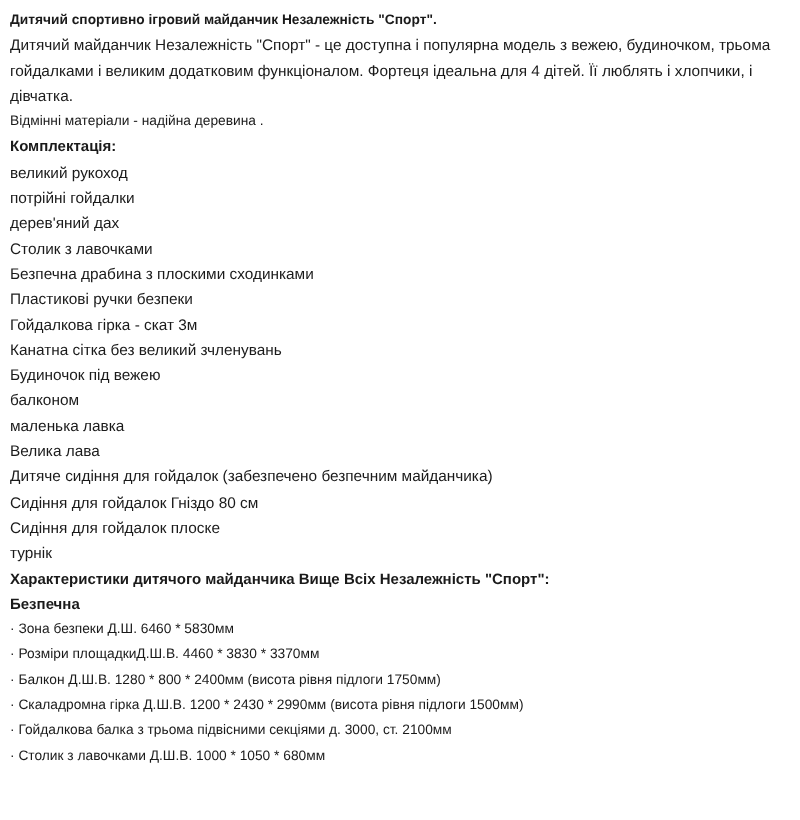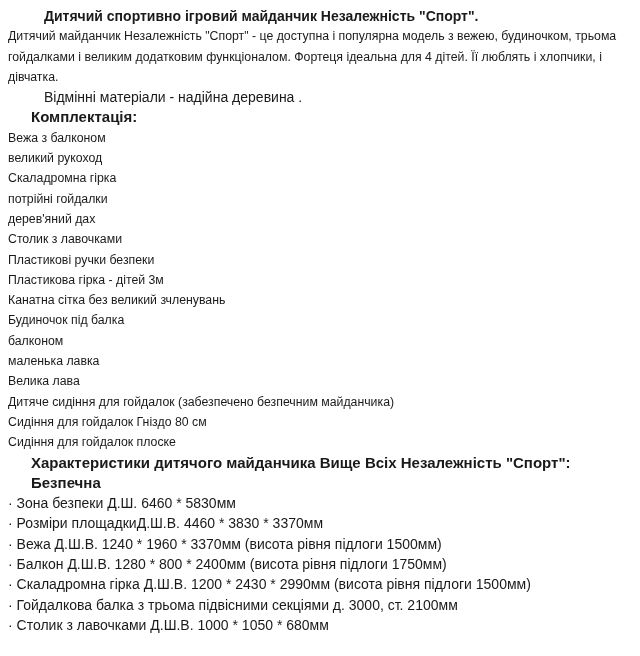--- a/index.html
+++ b/index.html
@@ -13,95 +13,92 @@
     font-family: "Liberation Sans", sans-serif;
     color: #1a1a1a;
     overflow: hidden;
   }
   .page {
     padding: 6px 8px 0 8px;
     box-sizing: border-box;
     width: 640px;
   }
   .line {
-    font-size: 14px;
+    font-size: 11px;
     line-height: 20.3px;
     white-space: nowrap;
     letter-spacing: 0px;
-    margin-left: 36px;
   }
   .bold {
     font-weight: bold;
   }
   .para {
     font-size: 12.3px;
     line-height: 20.3px;
     margin: 0;
   }
   .para-wrap {
     white-space: normal;
     word-spacing: 0px;
   }
   .list-line {
     font-size: 12.3px;
     line-height: 20.3px;
     white-space: nowrap;
   }
   .section-head {
     font-weight: bold;
-    font-size: 15px;
+    font-size: 12px;
     line-height: 20.3px;
     white-space: nowrap;
-    margin-left: 23px;
   }
   .spec-line {
-    font-size: 14px;
+    font-size: 11px;
     line-height: 20.3px;
     white-space: nowrap;
   }
 </style>
 </head>
 <body>
 
 <div class="page">
 
   <div class="line bold">Дитячий спортивно ігровий майданчик Незалежність "Спорт".</div>
 
   <div class="para para-wrap">Дитячий майданчик Незалежність "Спорт" - це доступна і популярна модель з вежею, будиночком, трьома гойдалками і великим додатковим функціоналом. Фортеця ідеальна для 4 дітей. Її люблять і хлопчики, і дівчатка.</div>
 
   <div class="line">Відмінні матеріали - надійна деревина .</div>
 
   <div class="section-head">Комплектація:</div>
 
   <div>
-    <div class="list-line">Вежа з балконом</div>
     <div class="list-line">великий рукоход</div>
-    <div class="list-line">Скаладромна гірка</div>
     <div class="list-line">потрійні гойдалки</div>
     <div class="list-line">дерев'яний дах</div>
     <div class="list-line">Столик з лавочками</div>
+    <div class="list-line">Безпечна драбина з плоскими сходинками</div>
     <div class="list-line">Пластикові ручки безпеки</div>
-    <div class="list-line">Пластикова гірка - дітей 3м</div>
+    <div class="list-line">Гойдалкова гірка - скат 3м</div>
     <div class="list-line">Канатна сітка без великий зчленувань</div>
-    <div class="list-line">Будиночок під балка</div>
+    <div class="list-line">Будиночок під вежею</div>
     <div class="list-line">балконом</div>
     <div class="list-line">маленька лавка</div>
     <div class="list-line">Велика лава</div>
     <div class="list-line">Дитяче сидіння для гойдалок (забезпечено безпечним майданчика)</div>
     <div class="list-line">Сидіння для гойдалок Гніздо 80 см</div>
     <div class="list-line">Сидіння для гойдалок плоске</div>
+    <div class="list-line">турнік</div>
   </div>
 
   <div class="section-head">Характеристики дитячого майданчика Вище Всіх Незалежність "Спорт":</div>
 
   <div class="section-head">Безпечна</div>
 
   <div>
     <div class="spec-line">· Зона безпеки Д.Ш. 6460  * 5830мм</div>
     <div class="spec-line">· Розміри площадкиД.Ш.В. 4460 * 3830 * 3370мм</div>
-    <div class="spec-line">· Вежа Д.Ш.В. 1240 * 1960  * 3370мм  (висота рівня підлоги 1500мм)</div>
     <div class="spec-line">· Балкон Д.Ш.В. 1280  * 800  * 2400мм  (висота рівня підлоги 1750мм)</div>
     <div class="spec-line">· Скаладромна  гірка Д.Ш.В. 1200  * 2430  * 2990мм  (висота рівня підлоги 1500мм)</div>
     <div class="spec-line">· Гойдалкова балка з трьома підвісними секціями д. 3000, ст. 2100мм</div>
     <div class="spec-line">· Столик з лавочками Д.Ш.В. 1000 * 1050  * 680мм</div>
   </div>
 
 </div>
 
 </body></html>

